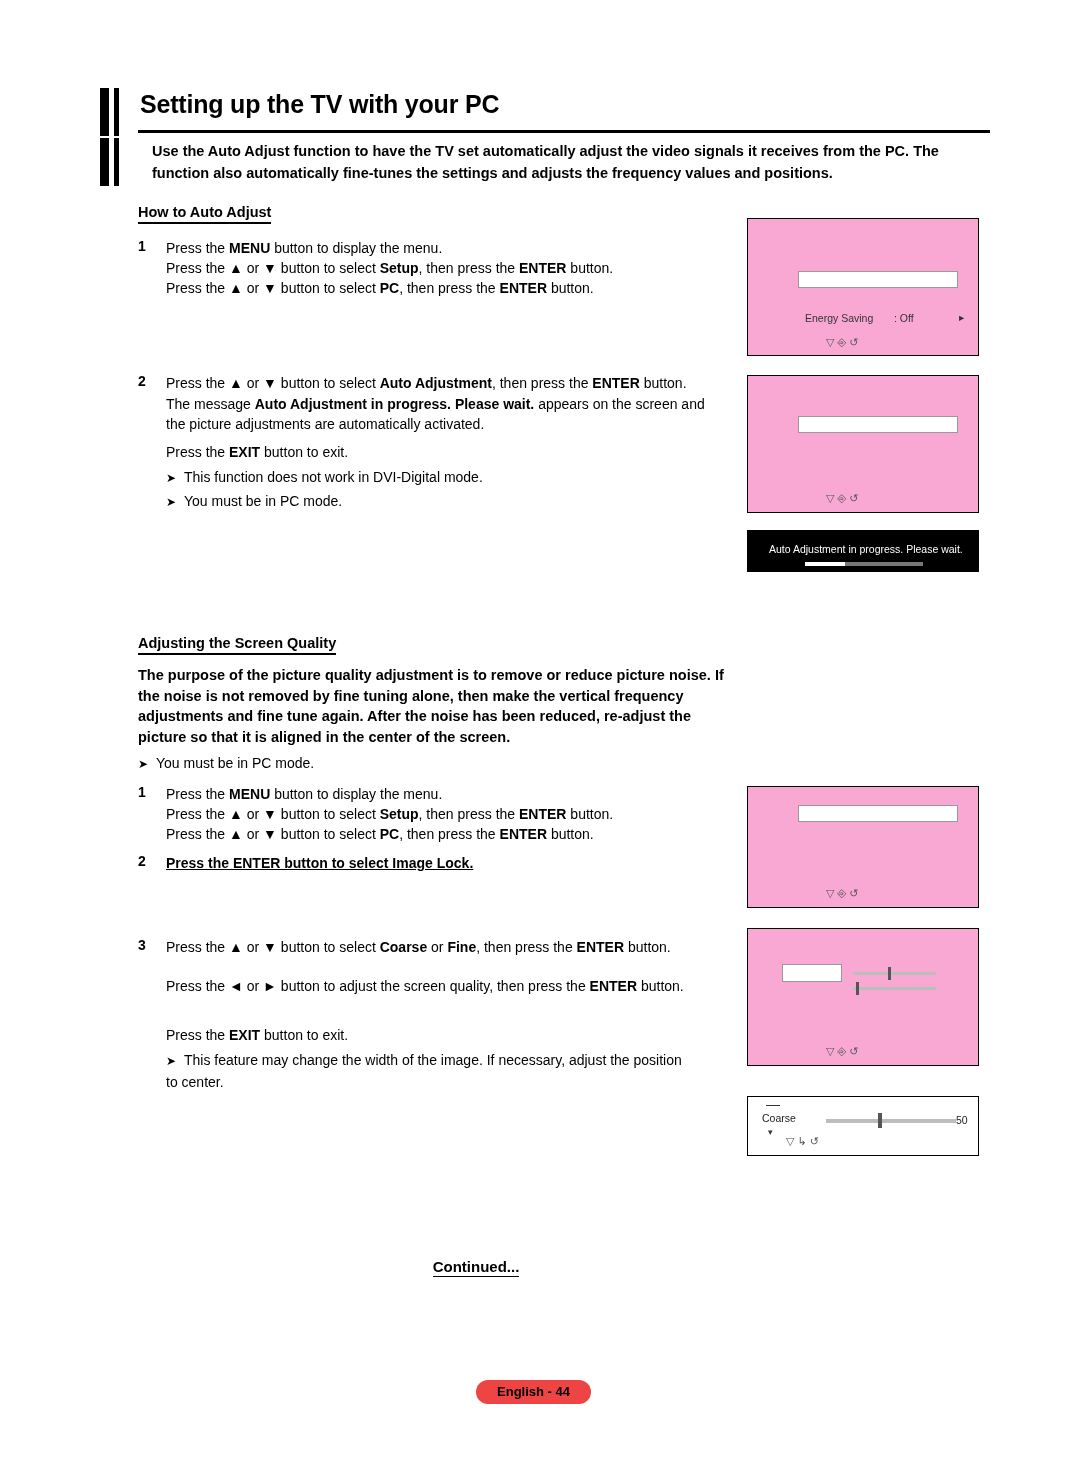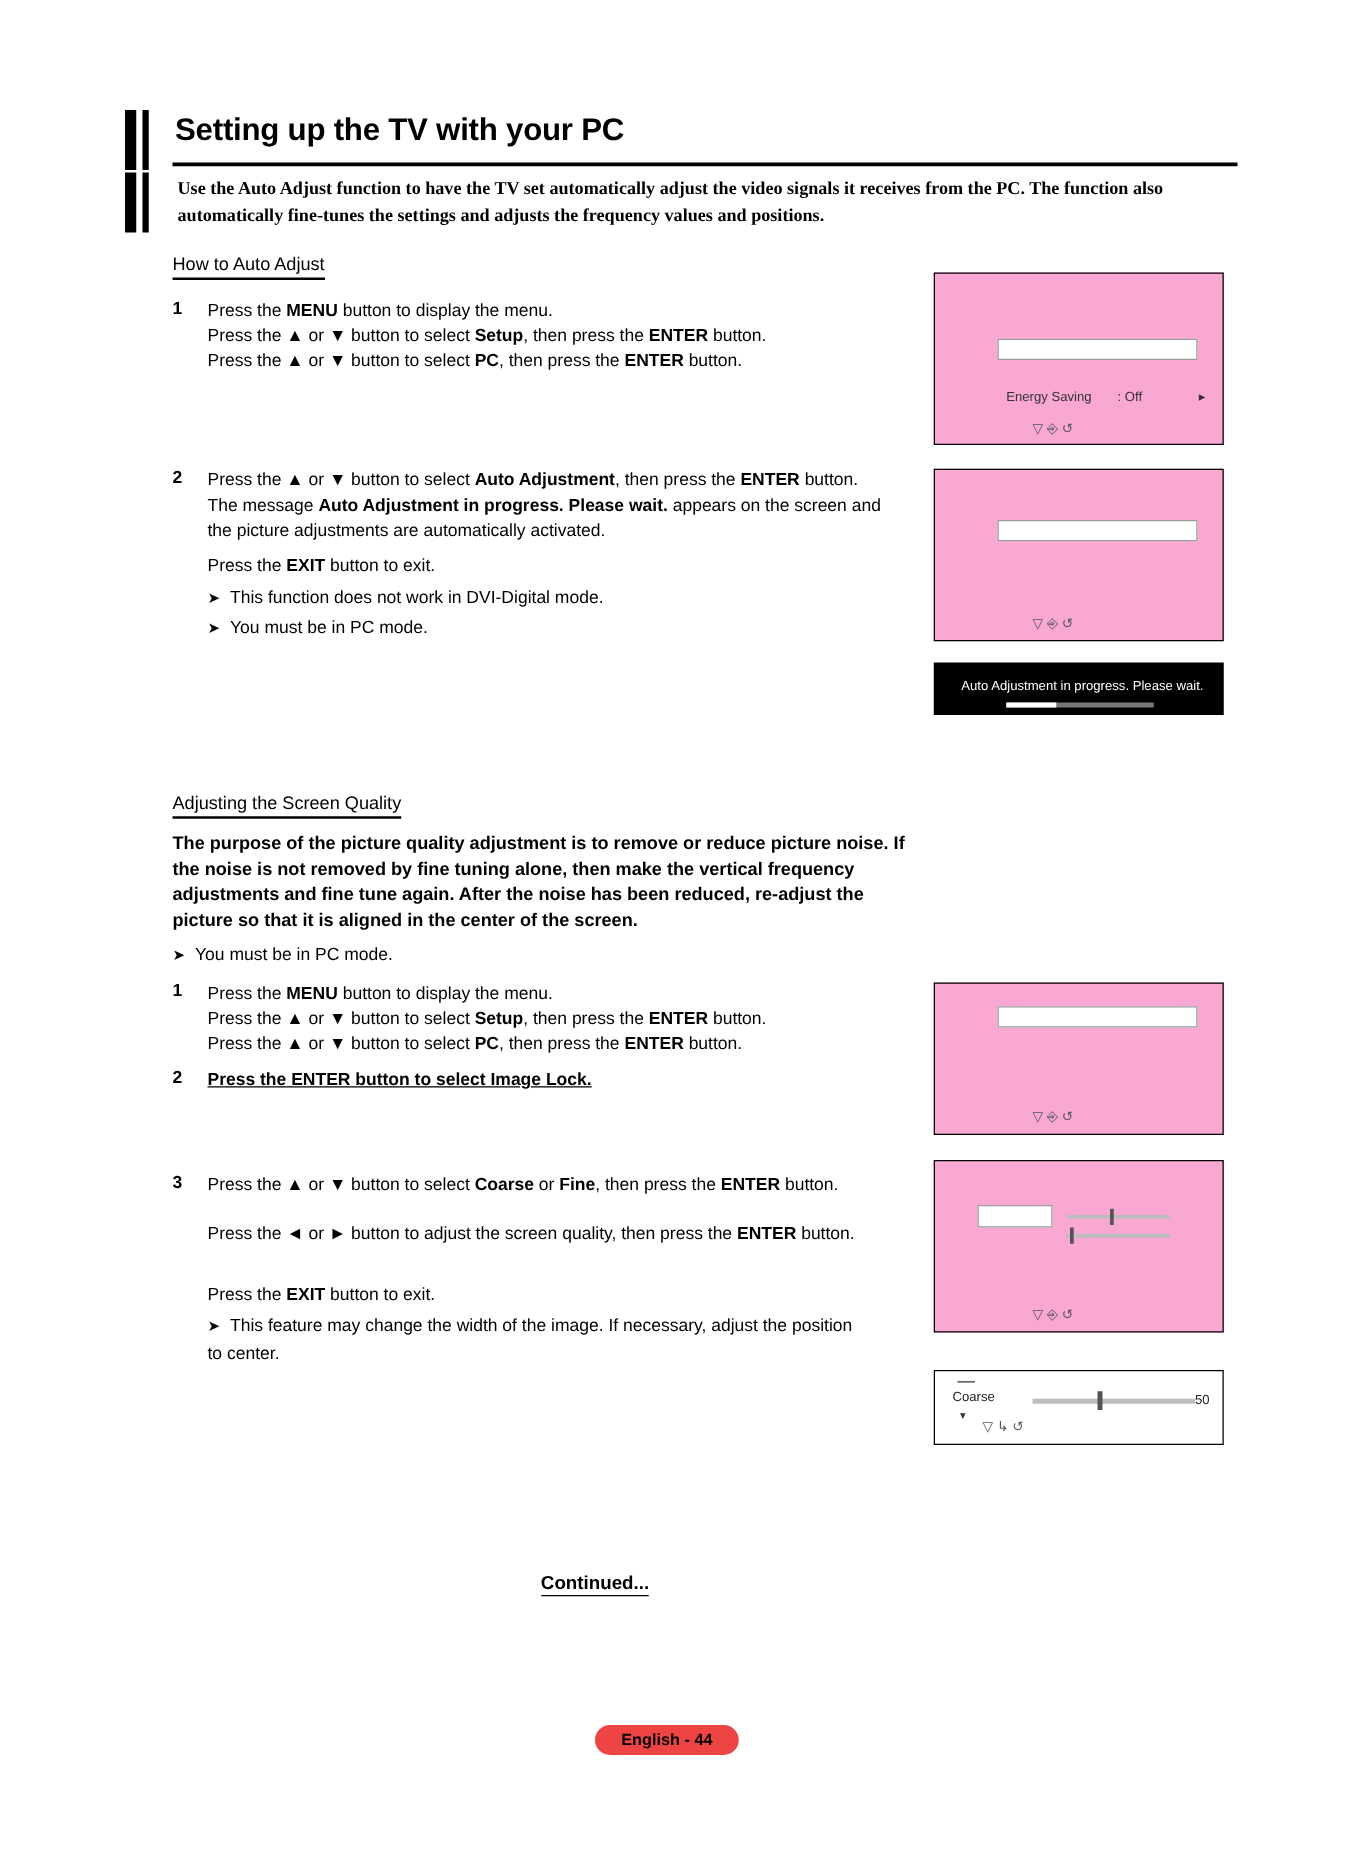--- a/index.html
+++ b/index.html
@@ -75,34 +75,33 @@
   .intro-accent2 {
     position: absolute;
     left: 114px;
     top: 138px;
     width: 5px;
     height: 48px;
     background: #000;
   }
   .intro {
     position: absolute;
-    left: 142px;
+    left: 152px;
     top: 140px;
     width: 840px;
     font-size: 14.5px;
     font-weight: bold;
     line-height: 22px;
-    font-family: Liberation Serif, serif;
   }
 
   
   .sec-head {
     position: absolute;
     font-size: 14.5px;
-    font-weight: normal;
+    font-weight: bold;
     padding-bottom: 2px;
     border-bottom: 2px solid #000;
     display: inline-block;
   }
   #head-auto { left: 138px; top: 204px; }
   #head-quality { left: 138px; top: 635px; }
 
   
   .step-num {
     position: absolute;

